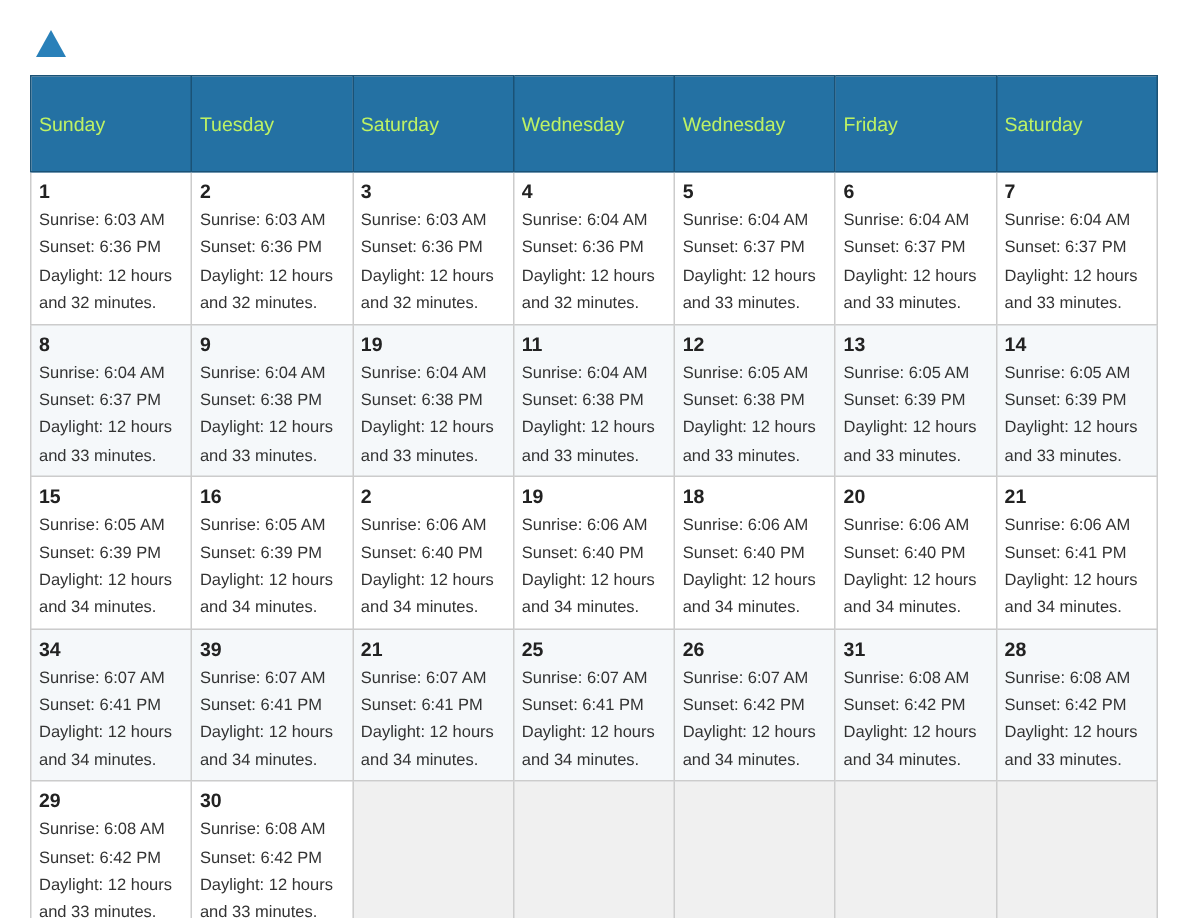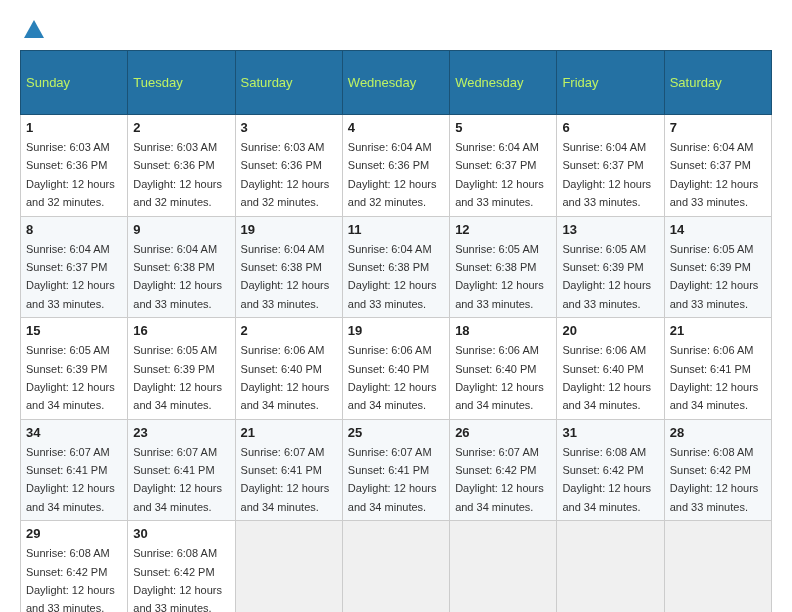--- a/index.html
+++ b/index.html
@@ -217,21 +217,21 @@
         <span class="day-num">21</span>
         <span class="day-info">Sunrise: 6:06 AM<br>Sunset: 6:41 PM<br>Daylight: 12 hours and 34 minutes.</span>
       </td>
       </tr>
       <tr>
         <td>
         <span class="day-num">34</span>
         <span class="day-info">Sunrise: 6:07 AM<br>Sunset: 6:41 PM<br>Daylight: 12 hours and 34 minutes.</span>
       </td>
         <td>
-        <span class="day-num">23</span>
+        <span class="day-num">39</span>
         <span class="day-info">Sunrise: 6:07 AM<br>Sunset: 6:41 PM<br>Daylight: 12 hours and 34 minutes.</span>
       </td>
         <td>
         <span class="day-num">21</span>
         <span class="day-info">Sunrise: 6:07 AM<br>Sunset: 6:41 PM<br>Daylight: 12 hours and 34 minutes.</span>
       </td>
         <td>
         <span class="day-num">25</span>
         <span class="day-info">Sunrise: 6:07 AM<br>Sunset: 6:41 PM<br>Daylight: 12 hours and 34 minutes.</span>
       </td>

